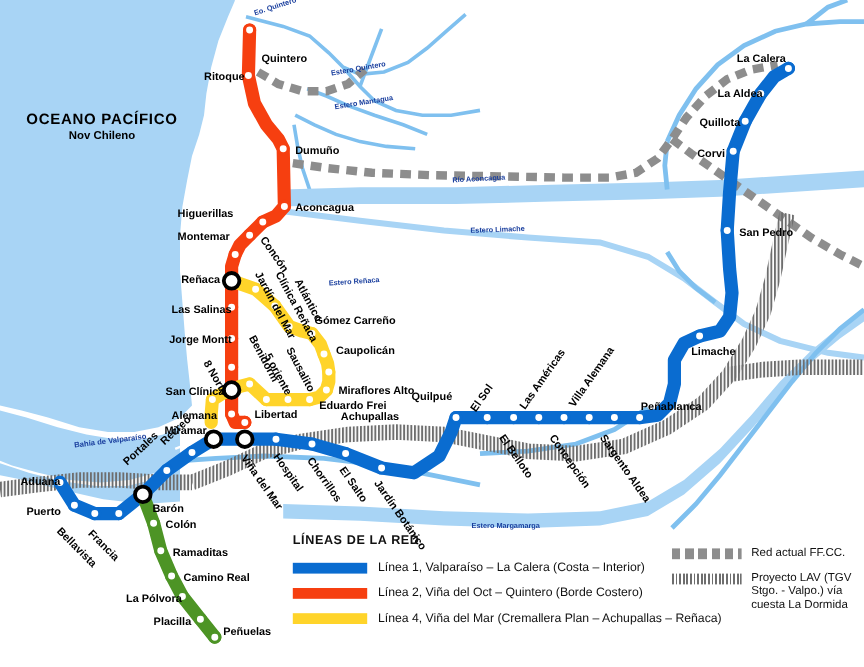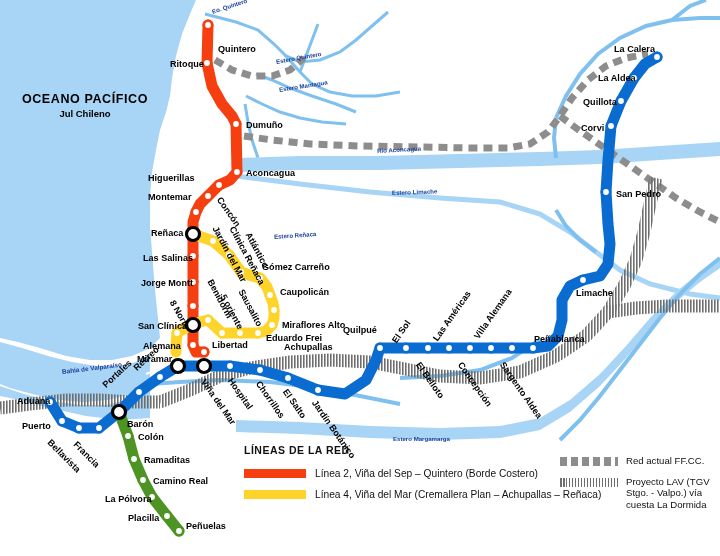--- a/index.html
+++ b/index.html
@@ -305,21 +305,21 @@
           <circle cx="208" cy="320" r="4.2" fill="#ffffff" stroke="#ffd42a" stroke-width="2.6"></circle>
         </g>
         <g>
           <circle cx="177" cy="333" r="4.2" fill="#ffffff" stroke="#ffd42a" stroke-width="2.6"></circle>
         </g>
       </g>
   </svg>
 
   <div class="ocean-label" style="left:20px;top:92px;width:130px;">
     <div class="t1">OCEANO PACÍFICO</div>
-    <div class="t2">Jul Chileno</div>
+    <div class="t2">Nov Chileno</div>
   </div>
 
   <div id="label-layer">
       <div class="stn-label" style="left: 17px; top: 396px;">Aduana</div>
       <div class="stn-label" style="left: 10px; top: 421px; padding-left: 12px;">Puerto</div>
       <div class="stn-label r" style="left: 49px; top: 436px; transform: rotate(45deg);">Bellavista</div>
       <div class="stn-label r" style="left: 75px; top: 438px; transform: rotate(45deg);">Francia</div>
       <div class="stn-label" style="left: 127px; top: 419px;">Barón</div>
       <div class="stn-label r" style="left: 104px; top: 381px; transform: rotate(-43deg);">Portales</div>
       <div class="stn-label r" style="left: 135px; top: 364px; transform: rotate(-43deg);">Recreo</div>
@@ -381,22 +381,26 @@
       <div class="water-label" style="left: 392px; top: 189px; transform: rotate(-2deg); transform-origin: 0px 50%;">Estero Limache</div>
       <div class="water-label" style="left: 274px; top: 233px; transform: rotate(-4deg); transform-origin: 0px 50%;">Estero Reñaca</div>
       <div class="water-label" style="left: 393px; top: 435px; transform: rotate(0deg); transform-origin: 0px 50%;">Estero Margamarga</div>
       <div class="bay-label" style="left: 62px; top: 368px; transform: rotate(-7deg); transform-origin: 0px 50%;">Bahía de Valparaíso</div>
     </div>
 
   <div class="legend">
     <div class="legend-title">LÍNEAS DE LA RED</div>
     <div id="legend-rows">
         <div class="legend-row">
+          <div class="swatch" style="background: rgb(10, 108, 208);"></div>
+          <div class="legend-text">Línea 1, Valparaíso – La Calera (Costa – Interior)</div>
+        </div>
+        <div class="legend-row">
           <div class="swatch" style="background: rgb(246, 63, 16);"></div>
-          <div class="legend-text">Línea 2, Viña del Sep – Quintero (Borde Costero)</div>
+          <div class="legend-text">Línea 2, Viña del Oct – Quintero (Borde Costero)</div>
         </div>
         <div class="legend-row">
           <div class="swatch" style="background: rgb(255, 212, 42);"></div>
           <div class="legend-text">Línea 4, Viña del Mar (Cremallera Plan – Achupallas – Reñaca)</div>
         </div>
       </div>
   </div>
 
   <div class="legend-right">
     <div id="legend-right-rows">

